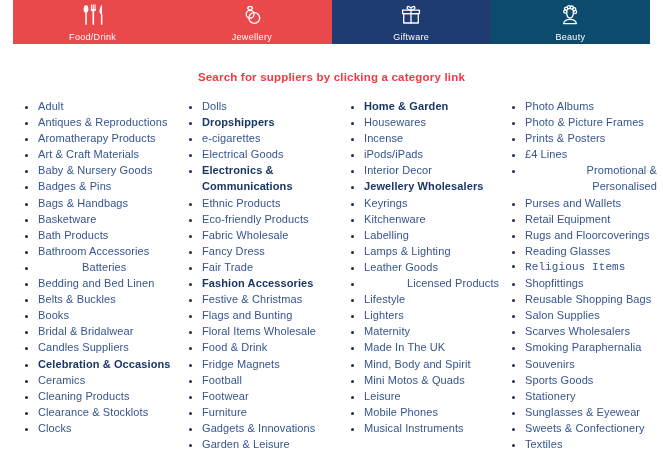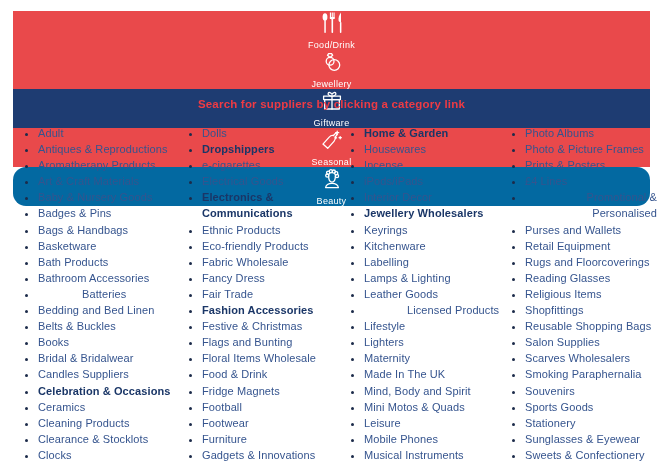--- a/index.html
+++ b/index.html
@@ -6,23 +6,22 @@
   html, body { margin: 0; padding: 0; }
   body {
     width: 663px; height: 464px;
     background: #ffffff;
     font-family: "Liberation Sans", sans-serif;
     overflow: hidden;
   }
   
   .tabbar {
     display: flex;
-    margin: 11px 13px 0 13px;
-    height: 60px;
-    flex-direction: column;
+    margin: 0 13px 0 13px;
+    height: 44px;
   }
   .tab {
     flex: 1;
     display: flex;
     flex-direction: column;
     align-items: center;
     justify-content: center;
     gap: 5px;
     color: #fff;
     cursor: pointer;
@@ -97,33 +96,21 @@
       <span class="tab-icon">
         <svg viewBox="0 0 24 24" fill="none" stroke="#fff" stroke-width="1.3" stroke-linecap="round" stroke-linejoin="round">
           <rect x="4.7" y="10.6" width="14.6" height="9.4"></rect>
           <rect x="3.6" y="7.1" width="16.8" height="3.5"></rect>
           <line x1="12" y1="7.1" x2="12" y2="20"></line>
           <path d="M12 7.1c-2.5 0-4.4-1.2-3.8-2.8C8.8 2.9 11 3.3 12 5.3c1-2 3.2-2.4 3.8-1 .6 1.6-1.3 2.8-3.8 2.8Z"></path>
         </svg>
       </span>
       <span class="tab-label">Giftware</span>
     </div>
-    <div class="tab" style="background: rgb(233, 73, 75);">
-      <span class="tab-icon">
-        <svg viewBox="0 0 24 24" fill="none" stroke="#fff" stroke-width="1.3" stroke-linecap="round" stroke-linejoin="round">
-          <g transform="rotate(42 10 13)">
-            <path d="M8.9 6.6V3.4h2.2v3.2c1.5.8 2.1 2.2 2.1 4V20H6.8v-9.4c0-1.8.6-3.2 2.1-4Z"></path>
-          </g>
-          <path d="M17.2 3.2v3M15.7 4.7h3M20.2 8.6v2.2M19.1 9.7h2.2"></path>
-          <circle cx="15.8" cy="9.8" r=".5" fill="#fff"></circle>
-        </svg>
-      </span>
-      <span class="tab-label">Seasonal</span>
-    </div>
-    <div class="tab" style="background: #0369a1; border-radius: 13px;">
+    <div class="tab" style="background: #0c4a6e;">
       <span class="tab-icon">
         <svg viewBox="0 0 24 24" fill="none" stroke="#fff" stroke-width="1.3" stroke-linecap="round" stroke-linejoin="round">
           <circle cx="7.3" cy="8.6" r="1.6"></circle>
           <circle cx="8.2" cy="5.7" r="1.6"></circle>
           <circle cx="10.9" cy="4.3" r="1.6"></circle>
           <circle cx="13.8" cy="4.6" r="1.6"></circle>
           <circle cx="16.2" cy="6.3" r="1.6"></circle>
           <circle cx="17" cy="9" r="1.6"></circle>
           <path d="M8.6 8.6c0 4 1.4 6.6 3.4 6.6s3.4-2.6 3.4-6.6"></path>
           <path d="M5.6 20.6c.5-3 3-4.2 6.4-4.2s5.9 1.2 6.4 4.2Z"></path>
@@ -208,21 +195,21 @@
     <ul>
       <li style="color: rgb(28, 43, 74);"><a href="#" style="color: rgb(53, 84, 142);">Photo Albums</a></li>
       <li style="color: rgb(28, 43, 74);"><a href="#" style="color: rgb(53, 84, 142);">Photo &amp; Picture Frames</a></li>
       <li style="color: rgb(28, 43, 74);"><a href="#" style="color: rgb(53, 84, 142);">Prints &amp; Posters</a></li>
       <li style="color: rgb(28, 43, 74);"><a href="#" style="color: rgb(53, 84, 142);">£4 Lines</a></li>
       <li style="color: rgb(28, 43, 74); text-align: right;"><a href="#" style="color: rgb(53, 84, 142);">Promotional &amp; Personalised</a></li>
       <li style="color: rgb(28, 43, 74);"><a href="#" style="color: rgb(53, 84, 142);">Purses and Wallets</a></li>
       <li style="color: rgb(28, 43, 74);"><a href="#" style="color: rgb(53, 84, 142);">Retail Equipment</a></li>
       <li style="color: rgb(28, 43, 74);"><a href="#" style="color: rgb(53, 84, 142);">Rugs and Floorcoverings</a></li>
       <li style="color: rgb(28, 43, 74);"><a href="#" style="color: rgb(53, 84, 142);">Reading Glasses</a></li>
-      <li style="color: rgb(28, 43, 74);"><a href="#" style="color: rgb(53, 84, 142);">Religious Items</a></li>
+      <li style="color: rgb(28, 43, 74); font-family: Liberation Mono, monospace;"><a href="#" style="color: rgb(53, 84, 142);">Religious Items</a></li>
       <li style="color: rgb(28, 43, 74);"><a href="#" style="color: rgb(53, 84, 142);">Shopfittings</a></li>
       <li style="color: rgb(28, 43, 74);"><a href="#" style="color: rgb(53, 84, 142);">Reusable Shopping Bags</a></li>
       <li style="color: rgb(28, 43, 74);"><a href="#" style="color: rgb(53, 84, 142);">Salon Supplies</a></li>
       <li style="color: rgb(28, 43, 74);"><a href="#" style="color: rgb(53, 84, 142);">Scarves Wholesalers</a></li>
       <li style="color: rgb(28, 43, 74);"><a href="#" style="color: rgb(53, 84, 142);">Smoking Paraphernalia</a></li>
       <li style="color: rgb(28, 43, 74);"><a href="#" style="color: rgb(53, 84, 142);">Souvenirs</a></li>
       <li style="color: rgb(28, 43, 74);"><a href="#" style="color: rgb(53, 84, 142);">Sports Goods</a></li>
       <li style="color: rgb(28, 43, 74);"><a href="#" style="color: rgb(53, 84, 142);">Stationery</a></li>
       <li style="color: rgb(28, 43, 74);"><a href="#" style="color: rgb(53, 84, 142);">Sunglasses &amp; Eyewear</a></li>
       <li style="color: rgb(28, 43, 74);"><a href="#" style="color: rgb(53, 84, 142);">Sweets &amp; Confectionery</a></li>

